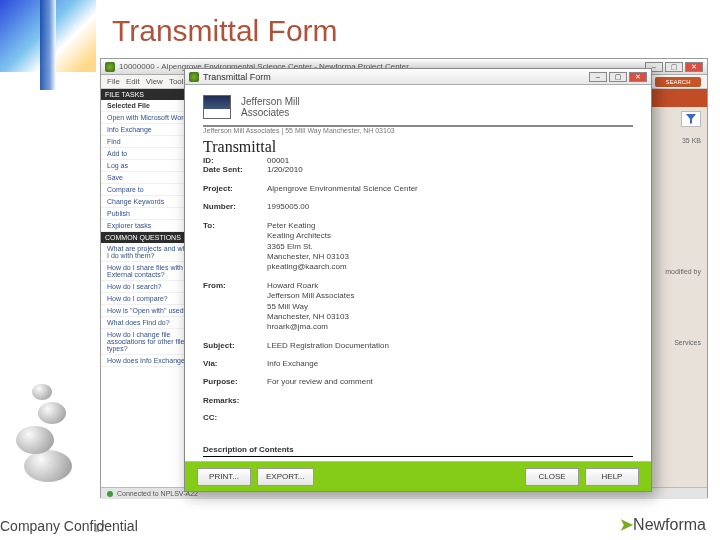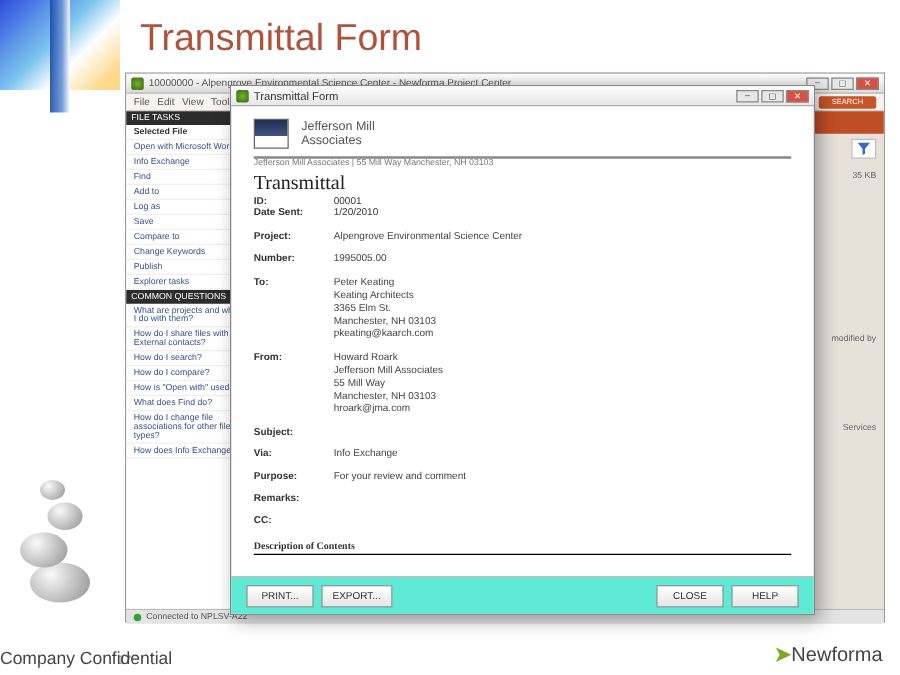--- a/index.html
+++ b/index.html
@@ -181,34 +181,34 @@
   .form-title { font-family: "Times New Roman", serif; font-size: 16px; color: #222; }
   .meta-right { font-size: 8px; text-align: left; }
   .meta-right .row { display: flex; gap: 8px; }
   .meta-right .lbl { font-weight: 700; width: 56px; }
   .fields { margin-top: 10px; }
   .frow { display: flex; align-items: flex-start; margin-bottom: 8px; }
   .frow .flabel { width: 64px; font-weight: 700; font-size: 8px; }
   .frow .fval { flex: 1; font-size: 8px; color: #444; line-height: 1.3; }
   .desc-head {
     font-weight: 700; border-bottom: 1px solid #000; padding-bottom: 2px;
-    margin-top: 12px; font-size: 8px; font-family: Liberation Serif, serif;
+    margin-top: 23px; font-size: 8px;
   }
   table.contents {
     width: 100%; border-collapse: collapse; font-size: 8px; margin-top: 2px;
   }
   table.contents th {
     text-align: left; font-weight: 400; color: #555;
     border-bottom: 1px solid #000; padding: 2px 4px 2px 0;
   }
   table.contents td { padding: 2px 4px 2px 0; border-bottom: 1px solid #ccc;}
   .dlg-footer {
     position: absolute; left: 0; right: 0; bottom: 0;
     height: 30px; border-top: 1px solid #bbb;
-    background: #5eead4;
+    background: #84cc16;
     display: flex; align-items: center; gap: 6px; padding: 0 12px;
   }
   .dlg-btn {
     height: 18px; min-width: 54px;
     background: linear-gradient(#fff,#e5e5e5);
     border: 1px solid #999; font-size: 8px;
     display: inline-flex; align-items: center; justify-content: center;
     padding: 0 8px;
   }
   .dlg-footer .spacer { flex: 1; }
@@ -337,20 +337,21 @@
       <div class="frow">
           <div class="flabel">To:</div>
           <div class="fval">Peter Keating<br>Keating Architects<br>3365 Elm St.<br>Manchester, NH 03103<br>pkeating@kaarch.com</div>
         </div>
       <div class="frow">
           <div class="flabel">From:</div>
           <div class="fval">Howard Roark<br>Jefferson Mill Associates<br>55 Mill Way<br>Manchester, NH 03103<br>hroark@jma.com</div>
         </div>
       <div class="frow">
           <div class="flabel">Subject:</div>
+          <div class="fval">LEED Registration Documentation</div>
         </div>
       <div class="frow">
           <div class="flabel">Via:</div>
           <div class="fval">Info Exchange</div>
         </div>
       <div class="frow">
           <div class="flabel">Purpose:</div>
           <div class="fval">For your review and comment</div>
         </div>
       <div class="frow">

